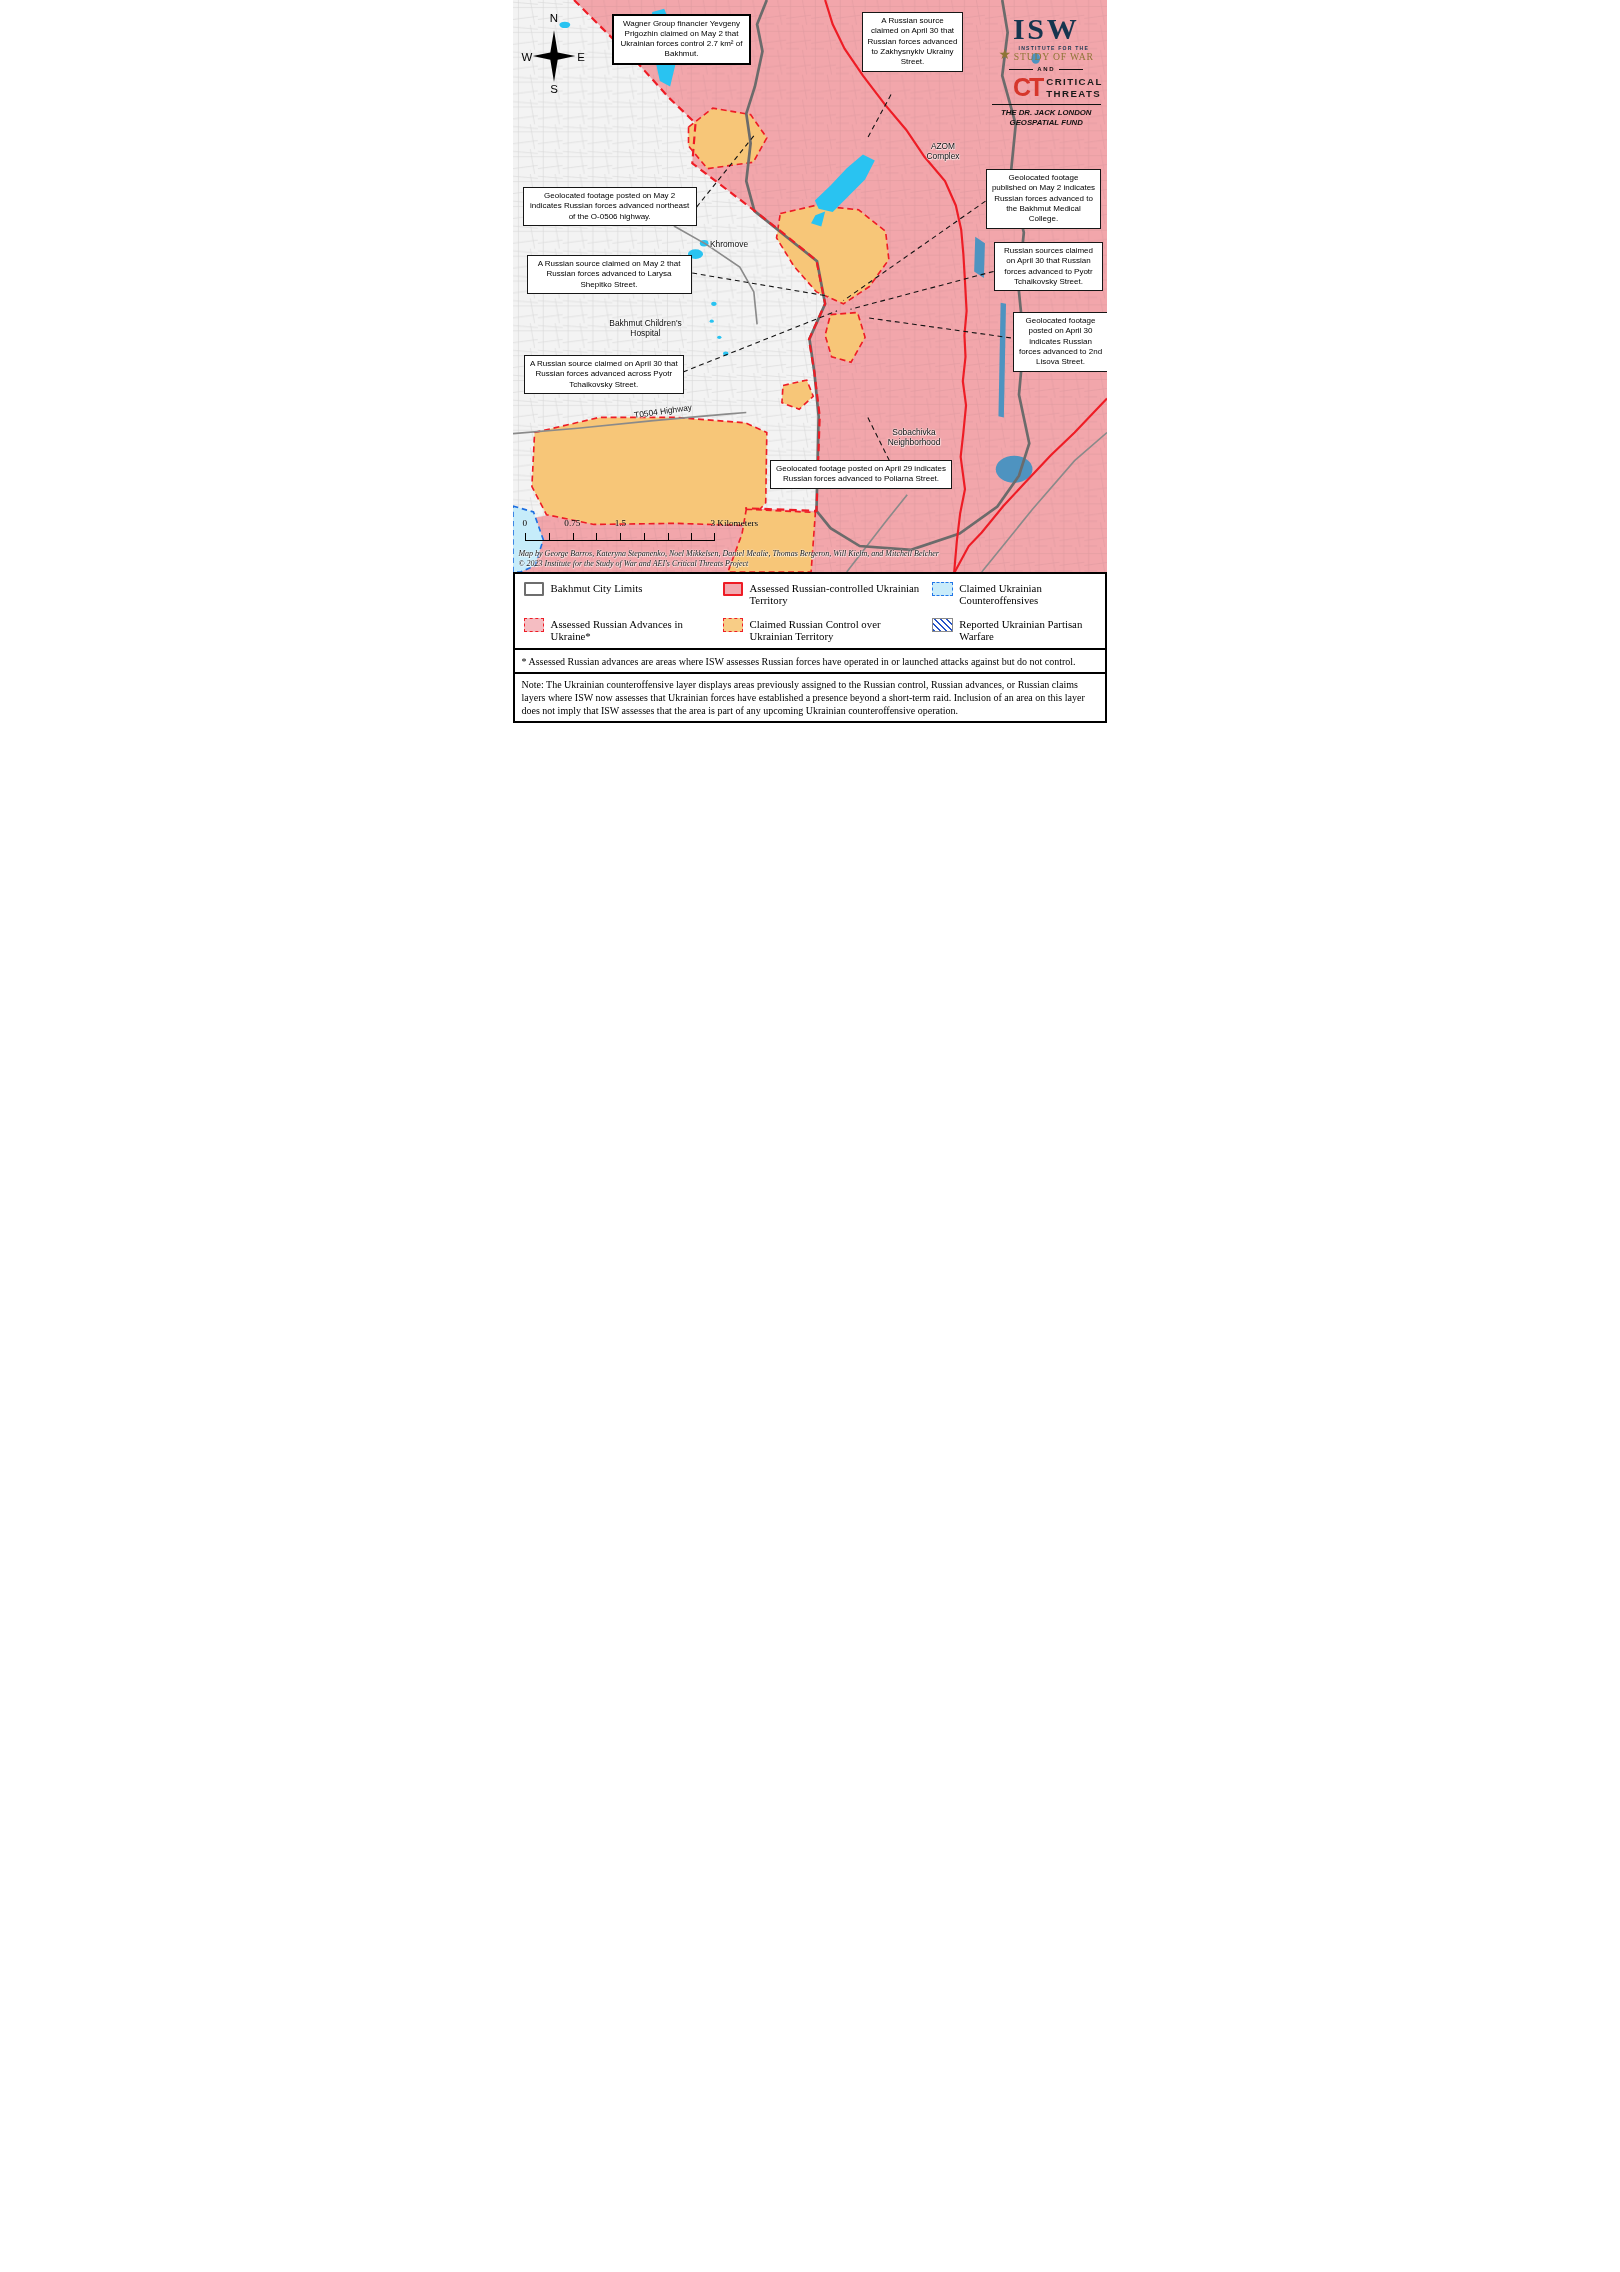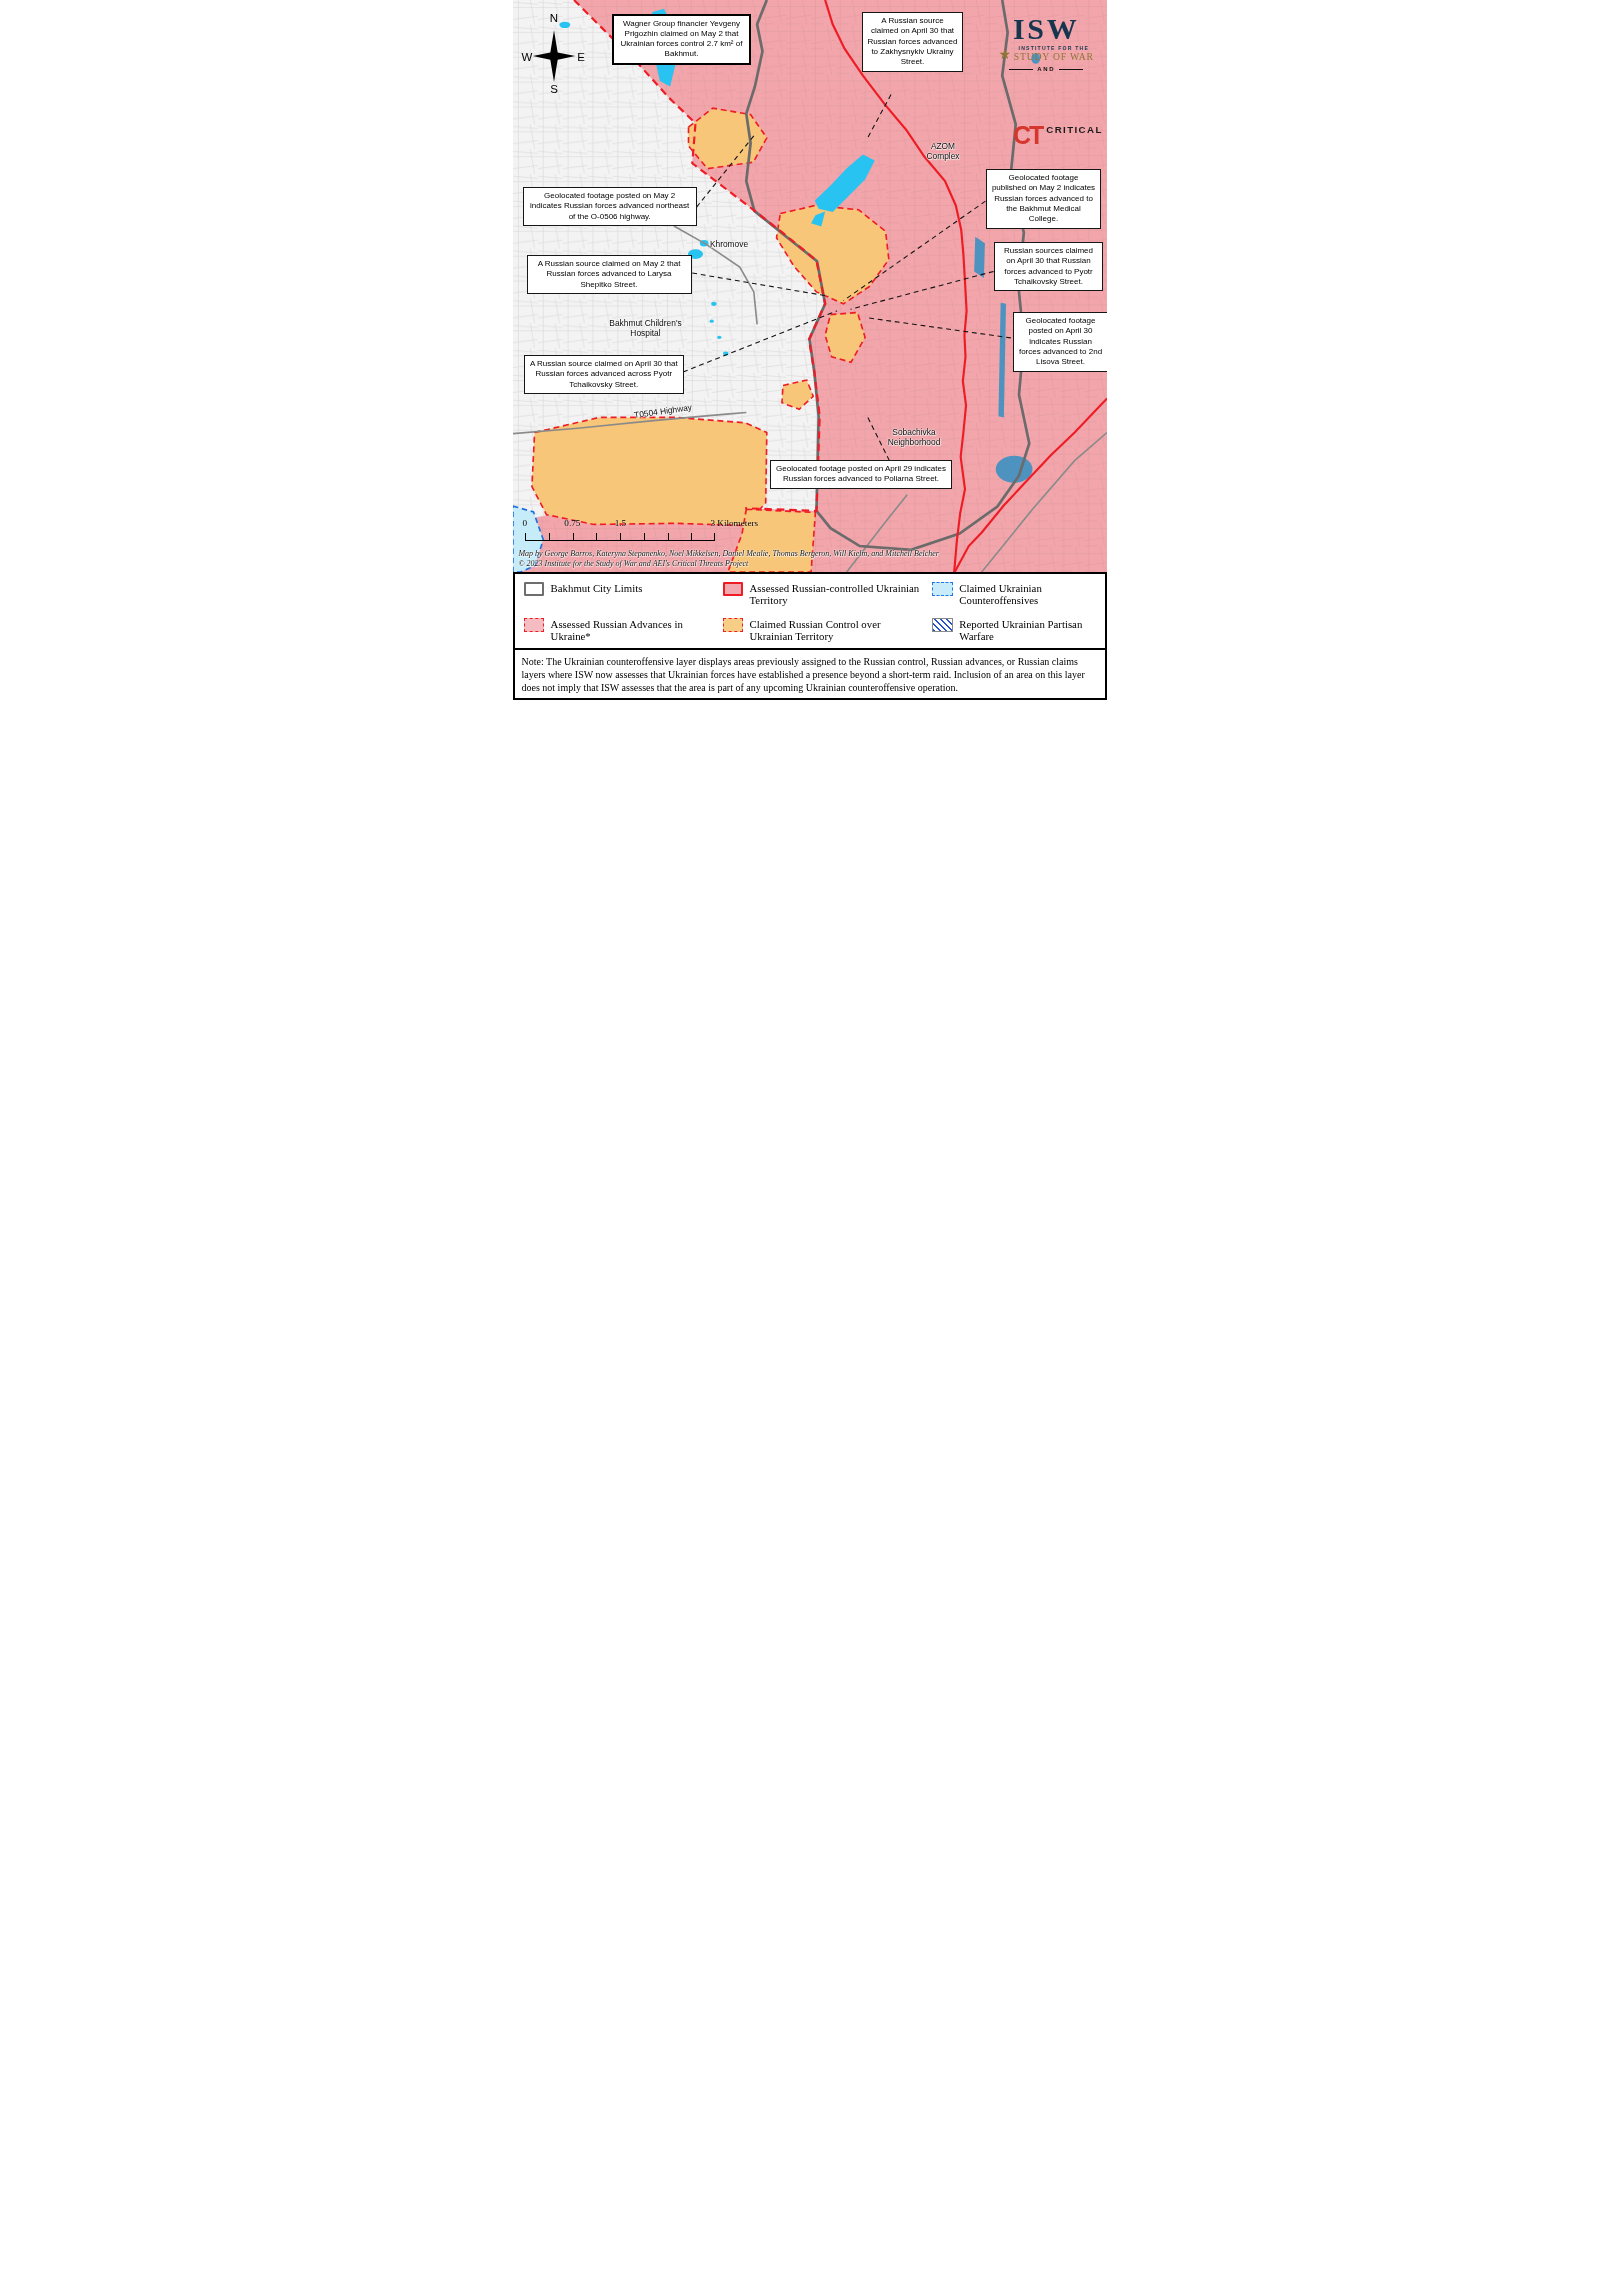--- a/index.html
+++ b/index.html
@@ -34,21 +34,21 @@
   .isw-star{color:#8F7536;font-size:14px;line-height:1;}
   .isw-sub-text{display:flex;flex-direction:column;align-items:center;}
   .isw-line1{font:bold 5.1px "Liberation Sans",sans-serif;color:#16354F;letter-spacing:1.2px;}
   .isw-line2{font:9.7px "Liberation Serif",serif;color:#8F7536;letter-spacing:0.8px;}
   .and-row{display:flex;align-items:center;justify-content:center;gap:4.3px;margin:4.9px 0 3.8px;}
   .and-row .rule{flex:0 0 24px;border-top:0.8px solid #111;}
   .and-row .and{font:bold 6px "Liberation Sans",sans-serif;color:#111;letter-spacing:1.6px;}
   .ct-row{display:flex;align-items:center;justify-content:flex-end;gap:4.3px;}
   .ct-mark{font:900 25px/0.9 "Liberation Sans",sans-serif;color:#D6362B;letter-spacing:-2.2px;}
   .ct-text{display:flex;flex-direction:column;align-items:flex-start;}
-  .ct-text span{font:bold 9.7px/1.15 "Liberation Sans",sans-serif;color:#1a1a1a;letter-spacing:1.4px;margin-top:48px;}
+  .ct-text span{font:bold 9.7px/1.15 "Liberation Sans",sans-serif;color:#1a1a1a;letter-spacing:1.4px;}
   .fund-divider{border-top:0.8px solid #111;margin:4.9px 2.2px 3.8px;}
   .fund{font:italic bold 7.8px/1.25 "Liberation Sans",sans-serif;color:#101010;}
 
   
   .scalebar{position:absolute;left:5.4px;top:518px;width:292px;height:28px;z-index:22;
             font:9.2px "Liberation Serif",serif;color:#000;}
   .scalebar .num{position:absolute;top:0;transform:translateX(-50%);white-space:nowrap;
             text-shadow:0 0 1.6px rgba(255,255,255,.7);}
   .scalebar .num.km{transform:none;}
   .scalebar .bar{position:absolute;left:6.5px;top:13px;width:190px;height:8.6px;border-bottom:1.6px solid #000;}
@@ -262,19 +262,22 @@
     <div class="li">
       <span class="sw sw-counter"></span>
       <span>Claimed Ukrainian Counteroffensives</span>
     </div>
     <div class="li">
       <span class="sw sw-partisan"></span>
       <span>Reported Ukrainian Partisan Warfare</span>
     </div>
   </section>
 
+  <section class="panel fnote">
+    <span>* Assessed Russian advances are areas where ISW assesses Russian forces have operated in or launched attacks against but do not control.</span>
+  </section>
 
   <section class="panel bnote">
     <span>Note: The Ukrainian counteroffensive layer displays areas previously assigned to the Russian control, Russian advances, or Russian claims layers where ISW now assesses that Ukrainian forces have established a presence beyond a short-term raid. Inclusion of an area on this layer does not imply that ISW assesses that the area is part of any upcoming Ukrainian counteroffensive operation.</span>
   </section>
 
 </div>
 
 
 </body></html>

